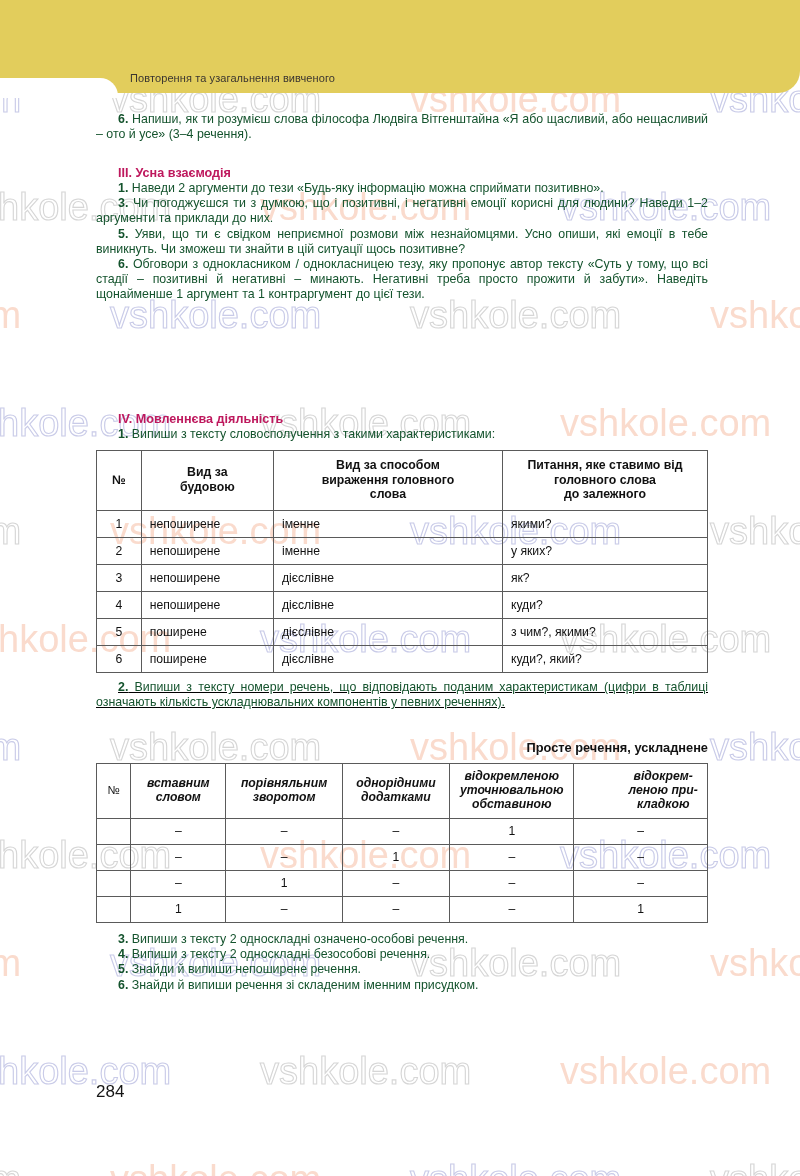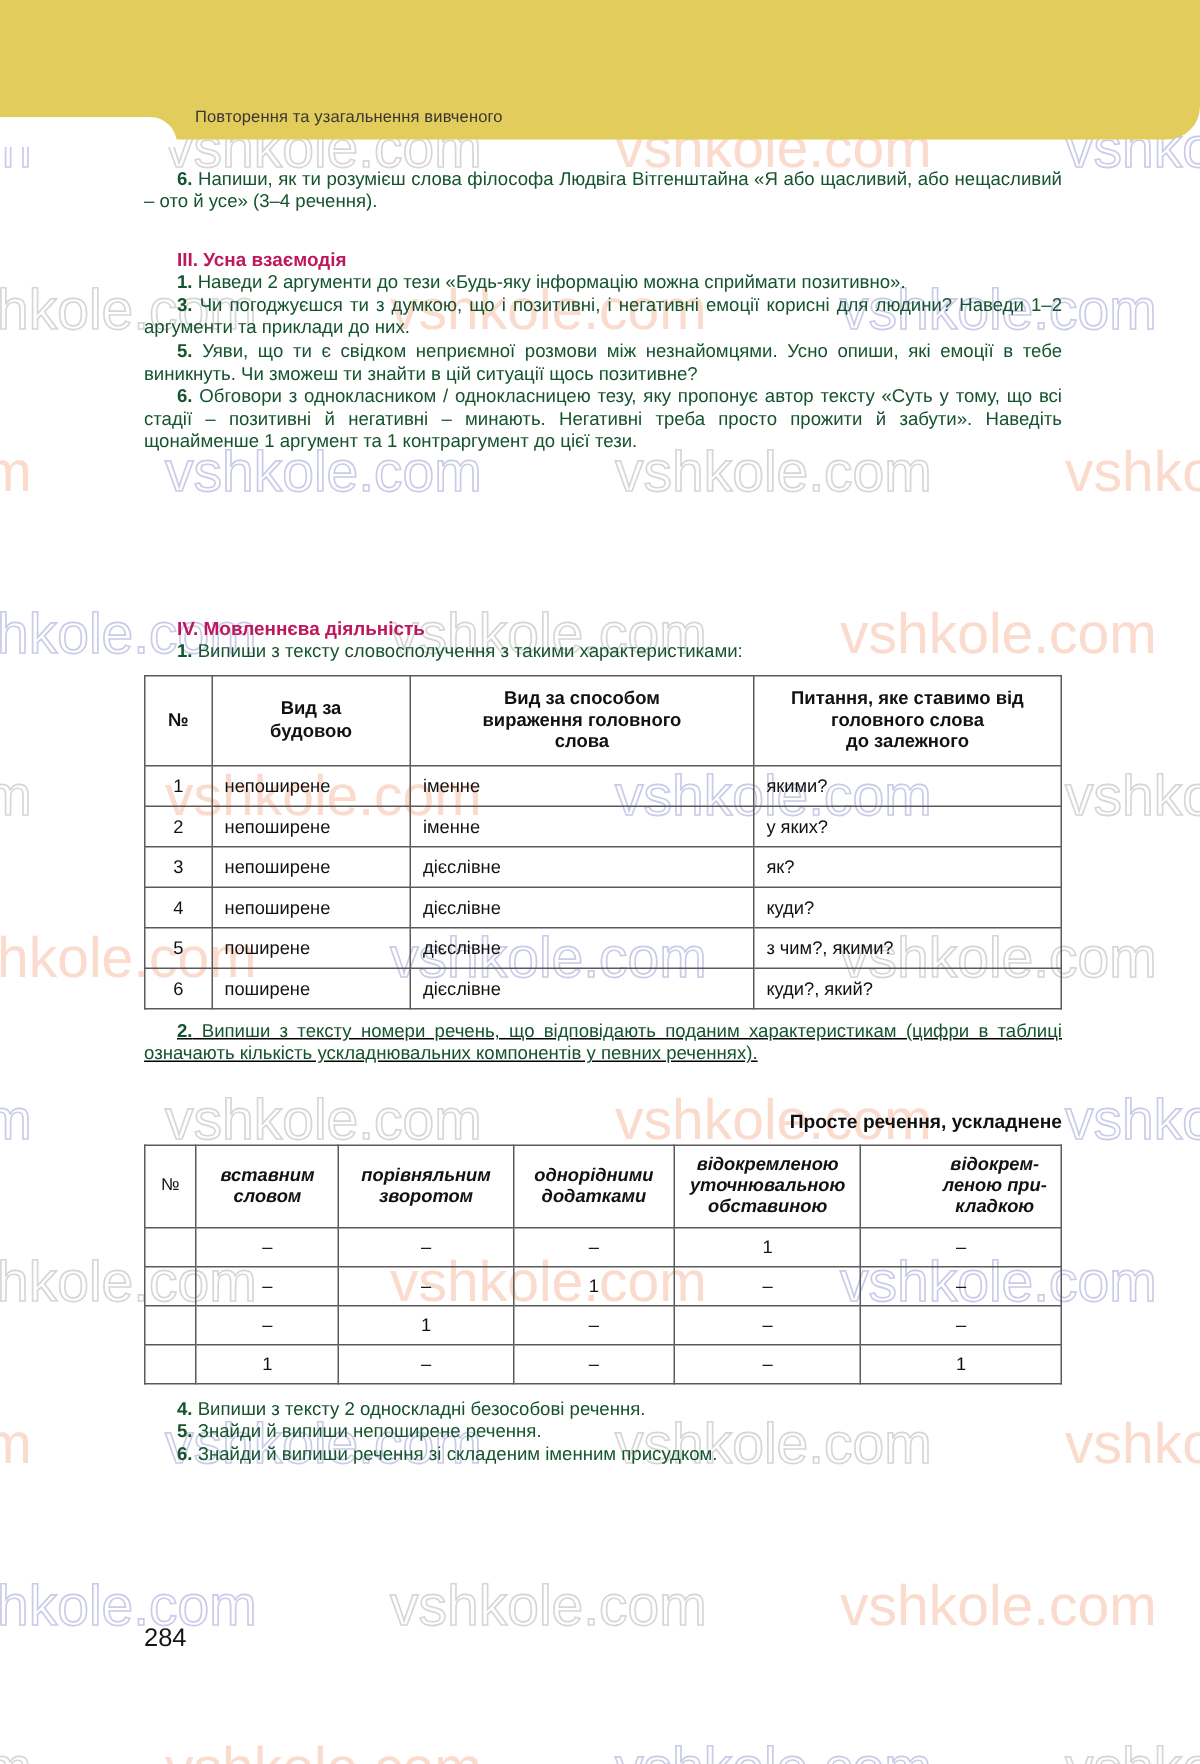--- a/index.html
+++ b/index.html
@@ -346,20 +346,21 @@
             <td>–</td>
             <td>–</td>
             <td>–</td>
             <td>1</td>
           </tr>
         </tbody>
     </table>
   </div>
 
   <div class="body-col" style="top:932px;">
+    <p class="para noindent" style="text-indent:22px"><span class="b">3.</span> Випиши з тексту 2 односкладні означено-особові речення.</p>
     <p class="para noindent" style="text-indent:22px"><span class="b">4.</span> Випиши з тексту 2 односкладні безособові речення.</p>
     <p class="para noindent" style="text-indent:22px"><span class="b">5.</span> Знайди й випиши непоширене речення.</p>
     <p class="para noindent" style="text-indent:22px"><span class="b">6.</span> Знайди й випиши речення зі складеним іменним присудком.</p>
   </div>
 
 </div>
 
 <div id="page-number">284</div>
 
 </body></html>

